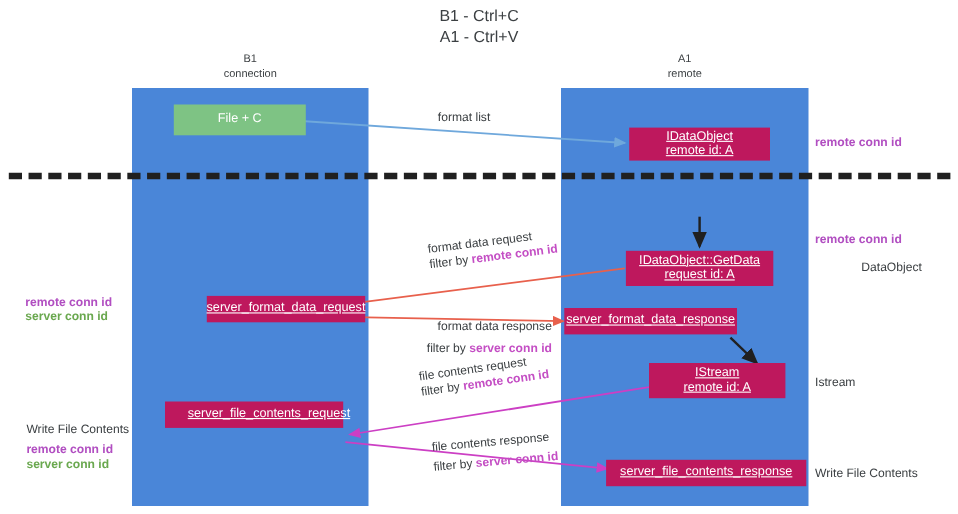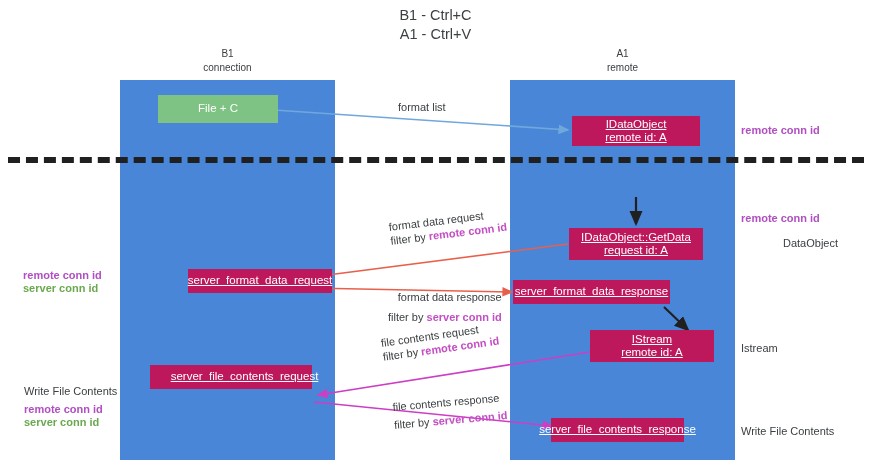--- a/index.html
+++ b/index.html
@@ -122,21 +122,21 @@
 
   <div class="abs box orange" style="left:152px;top:269px;width:144px;height:24px;margin-left:36px;">server_format_data_request</div>
 
   <div class="abs box orange" style="left:513px;top:280px;width:157px;height:24px;">server_format_data_response</div>
 
   <div class="abs box orange two-line" style="left:590px;top:330px;width:124px;height:32px;">IStream
 remote id: A</div>
 
   <div class="abs box orange" style="left:150px;top:365px;width:162px;height:24px;padding-left:27px;">server_file_contents_request</div>
 
-  <div class="abs box orange" style="left:551px;top:418px;width:133px;height:24px;">server_file_contents_response</div>
+  <div class="abs box orange" style="left:551px;top:418px;width:182px;height:24px;">server_file_contents_response</div>
 
   <div class="abs lbl" style="left:398px;top:100px;">format list</div>
 
   <div class="abs" style="left:388px;top:220px;transform:rotate(-7deg);transform-origin:0 0;">
     <div class="lbl">format data request</div>
     <div class="lbl"><span>filter by </span><span class="ink-mag">remote conn id</span></div>
   </div>
 
   <div class="abs" style="left:388px;top:290px;text-align:right;">
     <div class="lbl">format data response</div>

